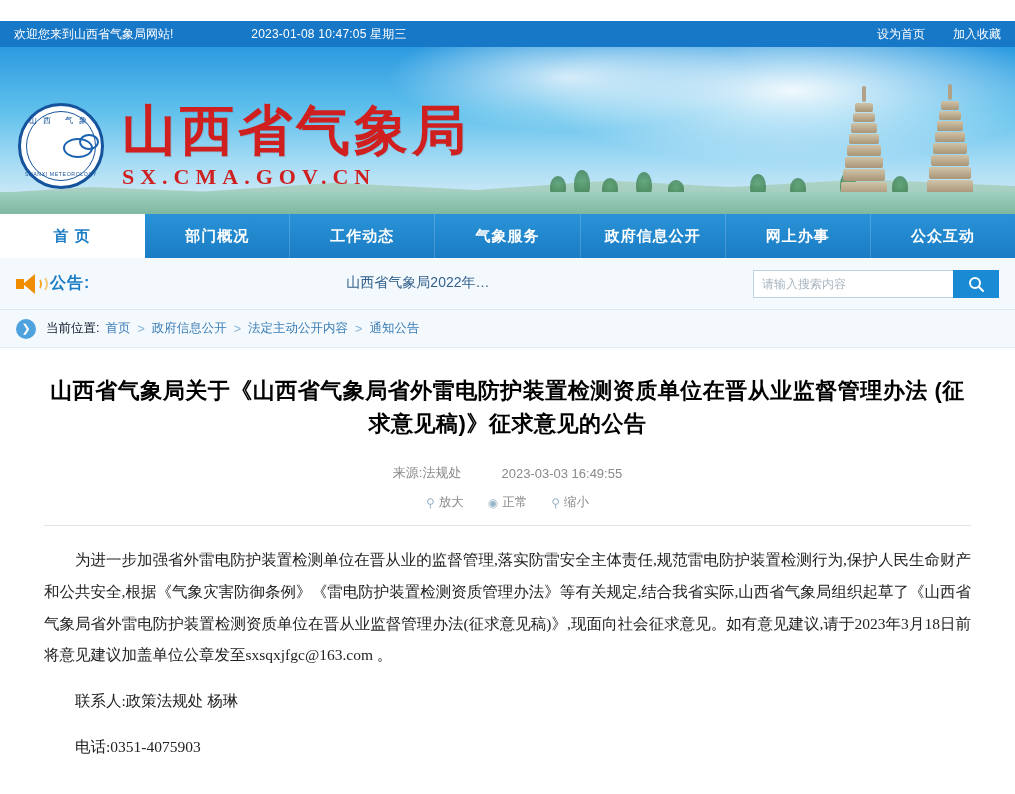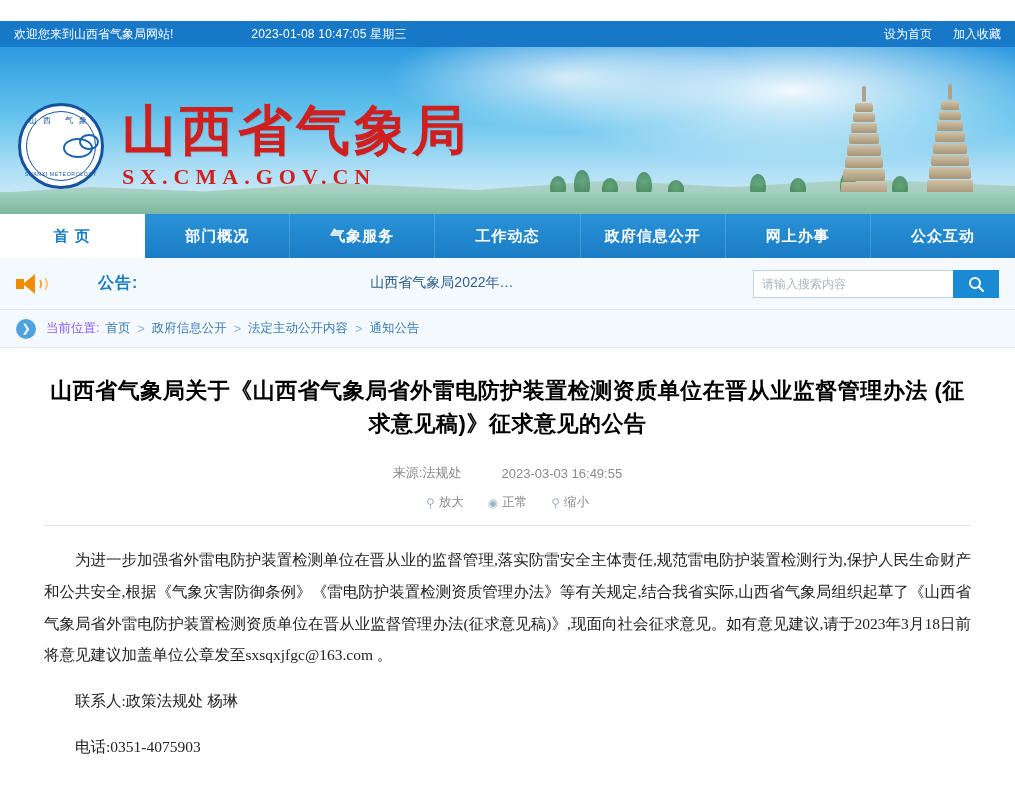--- a/index.html
+++ b/index.html
@@ -20,21 +20,21 @@
     font-size: 12px;
     display: flex;
     align-items: center;
     padding: 0 14px;
     position: relative;
   }
   .topbar .welcome { margin-right: 78px; }
   .topbar .datetime { letter-spacing: .2px; }
   .topbar .right {
     position: absolute; right: 14px; top: 0; height: 26px;
-    display: flex; align-items: center; gap: 21px;
+    display: flex; align-items: center; gap: 28px;
   }
   .topbar .right span { cursor: pointer; }
 
   
   .banner {
     position: relative;
     height: 167px;
     background:
       radial-gradient(ellipse 420px 120px at 78% 26%, rgba(255,255,255,.92) 0%, rgba(255,255,255,0) 62%),
       radial-gradient(ellipse 300px 90px at 56% 18%, rgba(255,255,255,.75) 0%, rgba(255,255,255,0) 60%),
@@ -147,21 +147,20 @@
   }
 
   
   .noticebar {
     height: 52px;
     background: #f4f9fd;
     border-bottom: 1px solid #dbe7f1;
     display: flex; align-items: center;
     padding: 0 16px;
     position: relative;
-    gap: 48px;
   }
   .speaker {
     width: 26px; height: 22px; position: relative; margin-right: 8px; flex:none;
   }
   .speaker .body {
     position:absolute; left:0; top:6px; width:8px; height:10px;
     background:#f08c00;
   }
   .speaker .horn {
     position:absolute; left:7px; top:1px; width:0; height:0;
@@ -218,21 +217,21 @@
     padding: 0 16px;
     font-size: 12.5px;
     color: #3a7cb5;
   }
   .crumb-circle {
     width: 20px; height: 20px; border-radius: 50%;
     background: #4ea3df; color:#fff;
     display:flex; align-items:center; justify-content:center;
     font-size: 11px; margin-right: 10px; flex:none;
   }
-  .crumbbar .label { color:#8b5cf6; margin-right: 6px; }
+  .crumbbar .label { color:#0f172a; margin-right: 6px; }
   .crumbbar a { color:#3a7cb5; text-decoration:none; cursor:pointer; }
   .crumbbar .sep { margin: 0 7px; color:#86b3d6; }
 
   
   .content {
     padding: 0 16px;
     background: #fff;
     display:flex;
   }
   .side-rail { width: 28px; flex: none; }
@@ -341,22 +340,22 @@
       <div class="logo-text">
         <div class="cn">山西省气象局</div>
         <div class="en">SX.CMA.GOV.CN</div>
       </div>
     </div>
   </div>
 
   <div class="nav">
     <div class="item active">首 页</div>
     <div class="item">部门概况</div>
+    <div class="item">工作动态</div>
     <div class="item">气象服务</div>
-    <div class="item">工作动态</div>
     <div class="item">政府信息公开</div>
     <div class="item">网上办事</div>
     <div class="item">公众互动</div>
   </div>
 
   <div class="noticebar">
     <div class="speaker">
       <div class="body"></div>
       <div class="horn"></div>
       <div class="w1"></div>

